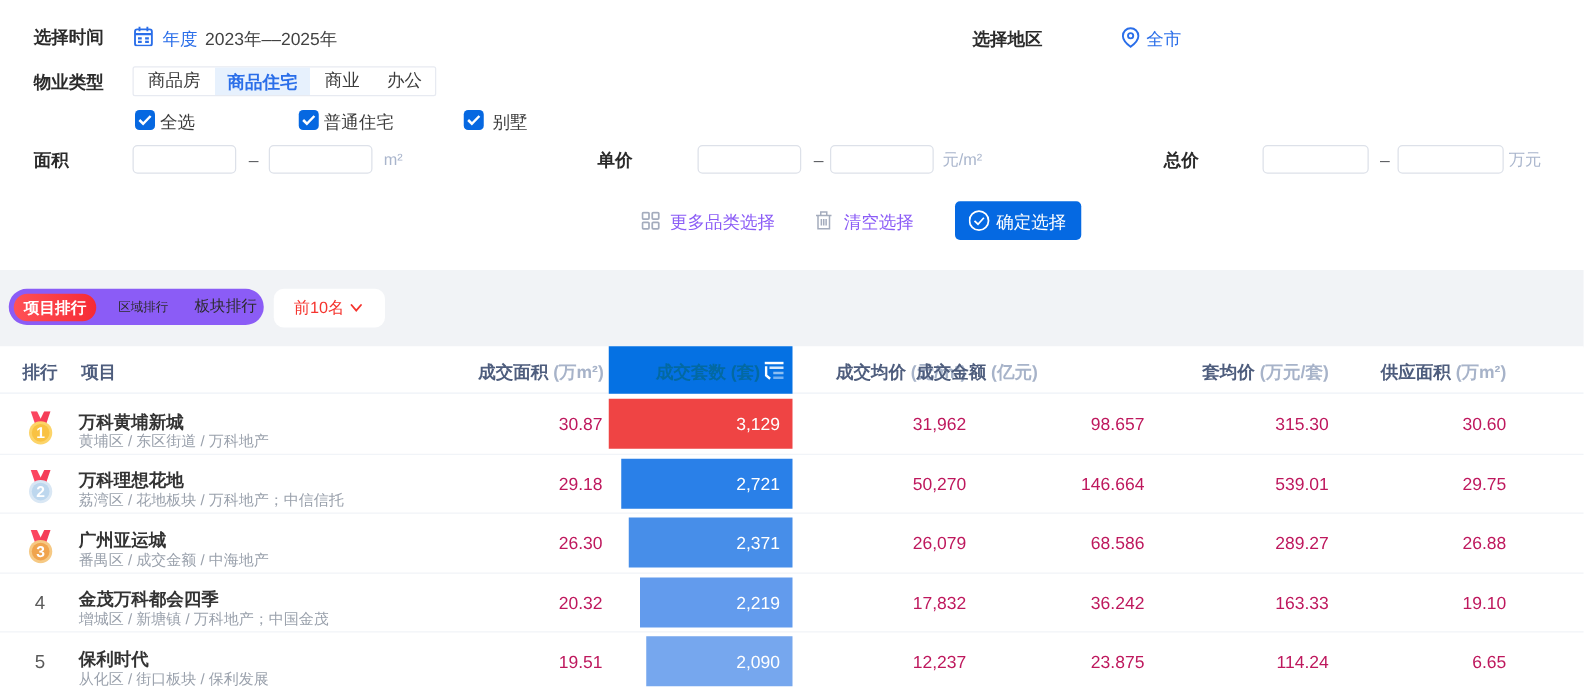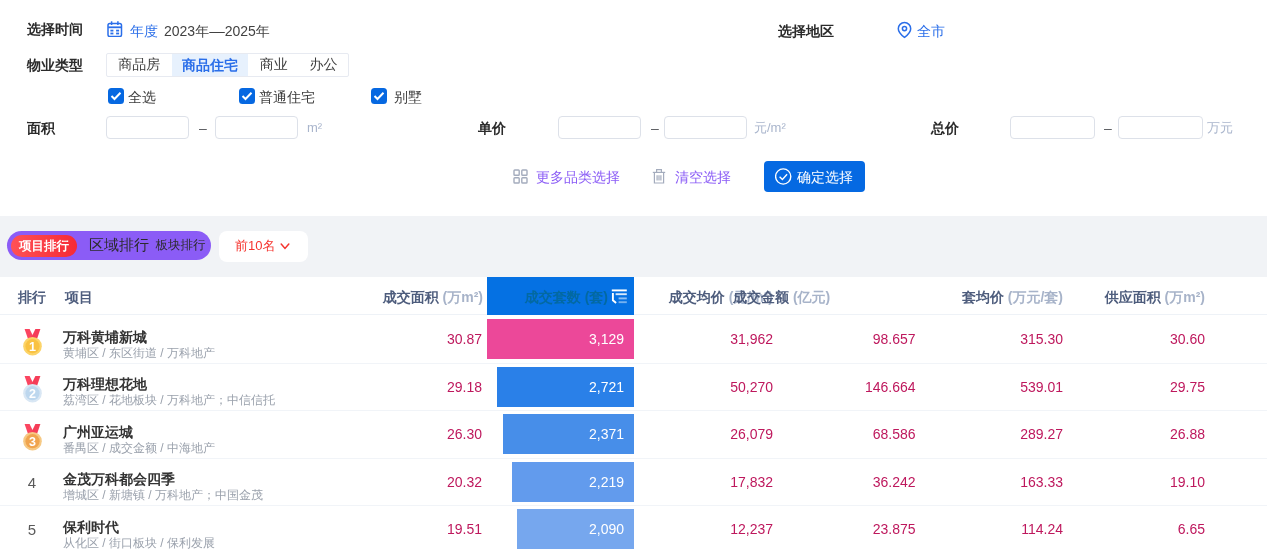--- a/index.html
+++ b/index.html
@@ -114,21 +114,21 @@
 <div class="abs" style="left:764px;top:161px;width:101px;height:31px;border-radius:4px;background:#0569e2"></div>
 <svg class="abs" style="left:775px;top:168px" width="17" height="17" viewBox="0 0 17 17" fill="none" stroke="#fff" stroke-width="1.4">
   <circle cx="8.2" cy="8.5" r="7.6"></circle>
   <path d="M4.6 8.7 L7.4 11.4 L12.1 6.2"></path>
 </svg>
 <div class="abs" style="left:797px;top:169px;font-size:14px;font-weight:normal;color:#fff;line-height:16px">确定选择</div>
 
 <div class="abs" style="left:0;top:216px;width:1267px;height:61.5px;background:#f1f3f6"></div>
 <div class="abs" style="left:7px;top:231px;width:204px;height:29px;border-radius:15px;background:#8b5cf6;display:flex;align-items:center">
   <div style="position:absolute;left:4px;top:3.5px;width:66px;height:22px;border-radius:11px;background:linear-gradient(90deg,#ff5156,#f62a35);color:#fff;font-size:12.5px;font-weight:bold;text-align:center;line-height:22px">项目排行</div>
-  <div style="position:absolute;left:82px;width:51px;text-align:center;font-size:15px;color:#2b2b2b;white-space:nowrap">区域排行</div>
+  <div style="position:absolute;left:82px;width:51px;text-align:center;font-size:10px;color:#2b2b2b;white-space:nowrap">区域排行</div>
   <div style="position:absolute;left:148px;width:51px;text-align:center;font-size:12.5px;color:#2b2b2b;white-space:nowrap">板块排行</div>
 </div>
 <div class="abs" style="left:219px;top:230.5px;width:89px;height:31px;border-radius:8px;background:#fff"></div>
 <div class="abs" style="left:235px;top:238px;font-size:13px;color:#f5342e;line-height:15px">前10名</div>
 <svg class="abs" style="left:280px;top:243px" width="10" height="7" viewBox="0 0 10 7" fill="none" stroke="#f5342e" stroke-width="1.5" stroke-linecap="round">
     <path d="M1.2 1 L5 5.4 L8.8 1"></path>
   </svg>
 
 <div class="abs" style="left:0;top:277px;width:1267px;height:38px;background:#fff;border-bottom:1px solid #eef2f7"></div>
 <div class="hdr" style="left:18px;top:289px">排行</div>
@@ -151,21 +151,21 @@
 <svg class="abs" style="left:22px;top:328.5px" width="21" height="27" viewBox="0 0 21 27">
   <path d="M2.6 0 L7.6 0 L12.3 9.5 L6.6 11.8 Z" fill="#fb4560"></path>
   <path d="M18.4 0 L13.4 0 L8.7 9.5 L14.4 11.8 Z" fill="#f53d58"></path>
   <circle cx="10.5" cy="17.2" r="9.3" fill="#fcd469"></circle>
   <circle cx="10.5" cy="17.2" r="7.1" fill="#f9c242"></circle>
   <text x="10.5" y="21.8" text-anchor="middle" font-size="12.5" font-weight="bold" fill="#fff" font-family="Liberation Sans">1</text>
 </svg>
 <div class="rname" style="left:63px;top:329.5px">万科黄埔新城</div>
 <div class="rsub" style="left:63px;top:346.5px">黄埔区 / 东区街道 / 万科地产</div>
 <div class="val" style="left:300px;top:331px;width:182px">30.87</div>
-<div class="bar" style="left:487px;top:319px;width:147px;background:#ec4899">3,129</div>
+<div class="bar" style="left:487px;top:319px;width:147px;background:#ef4444">3,129</div>
 <div class="val" style="left:591px;top:331px;width:182px">31,962</div>
 <div class="val" style="left:733px;top:331px;width:182.5px">98.657</div>
 <div class="val" style="left:881px;top:331px;width:182px">315.30</div>
 <div class="val" style="left:1023px;top:331px;width:182px">30.60</div>
 <div class="rowline" style="top:362.5px"></div>
 
 <svg class="abs" style="left:22px;top:376px" width="21" height="27" viewBox="0 0 21 27">
   <path d="M2.6 0 L7.6 0 L12.3 9.5 L6.6 11.8 Z" fill="#fb4560"></path>
   <path d="M18.4 0 L13.4 0 L8.7 9.5 L14.4 11.8 Z" fill="#f53d58"></path>
   <circle cx="10.5" cy="17.2" r="9.3" fill="#d9e7f4"></circle>

